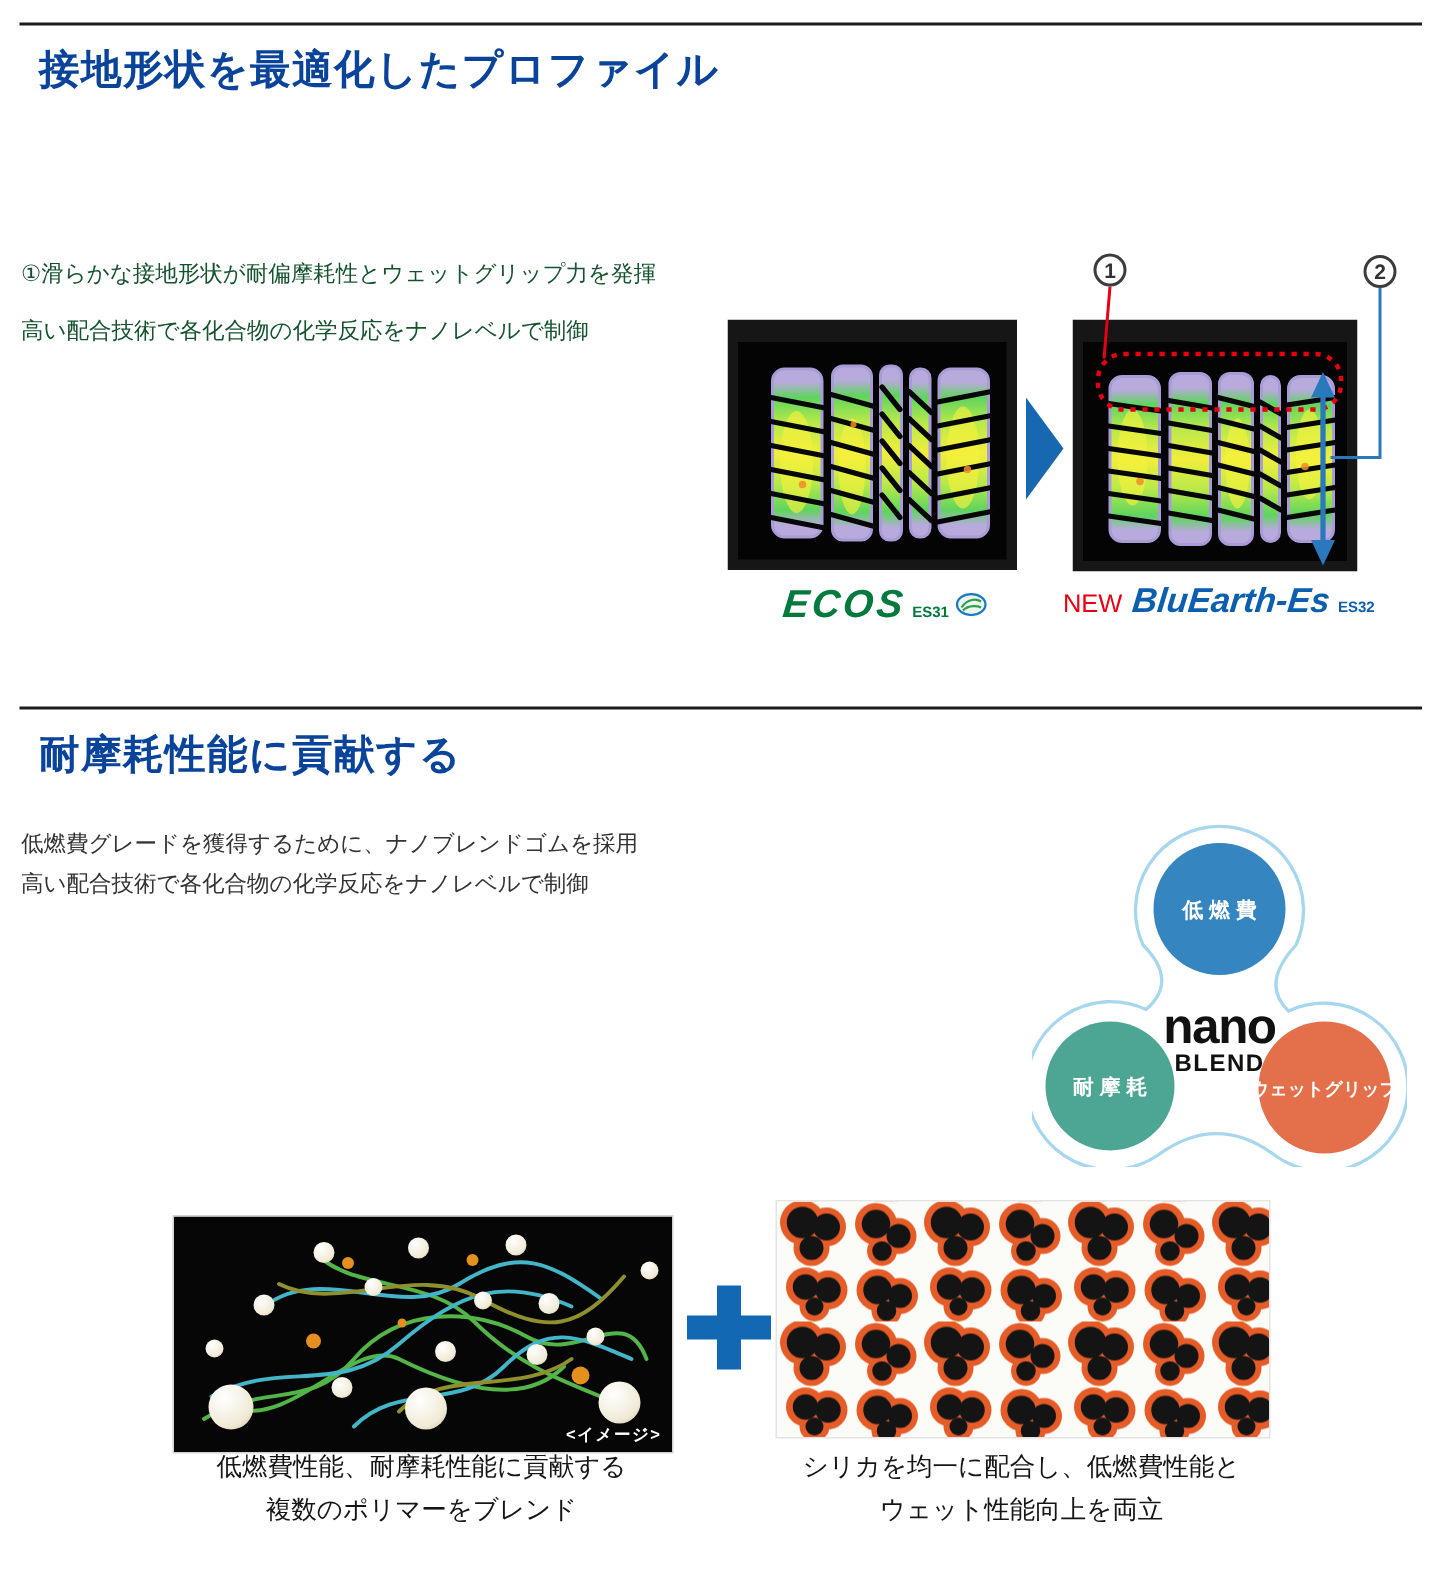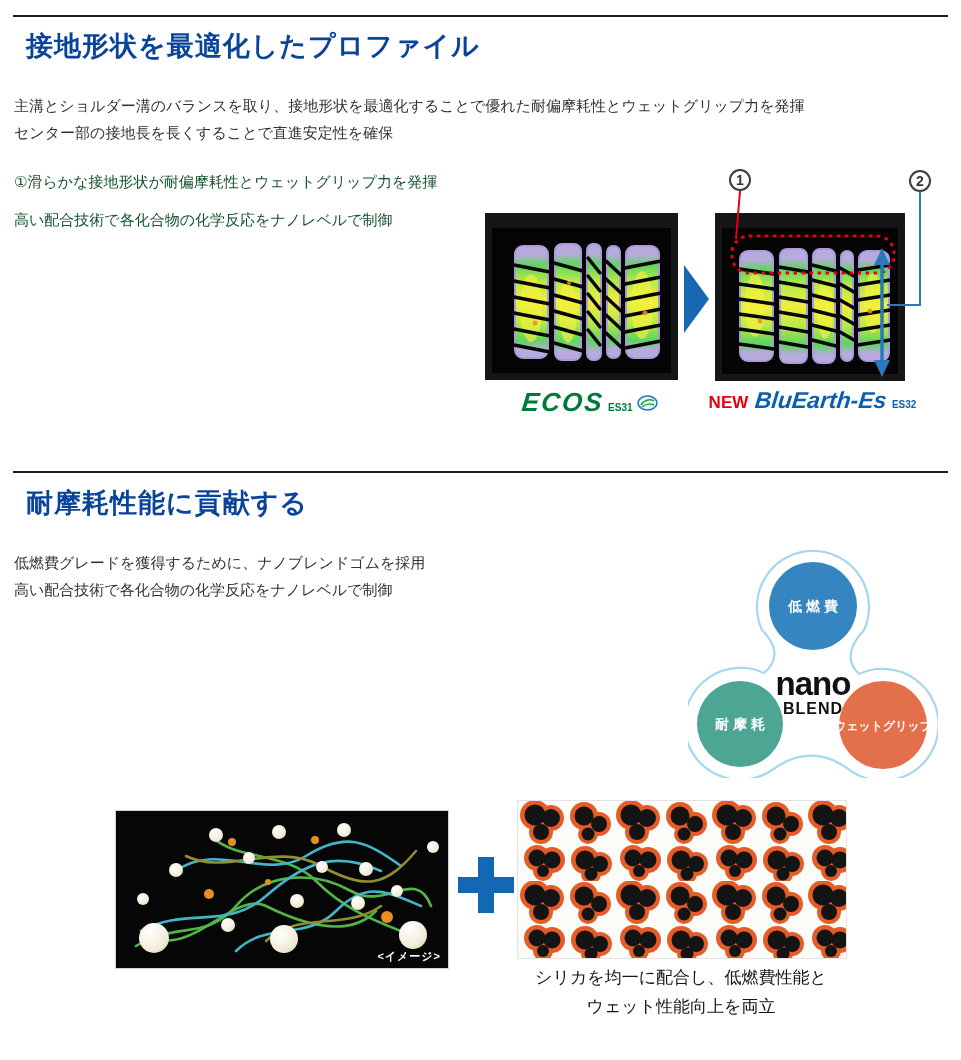--- a/index.html
+++ b/index.html
@@ -14,45 +14,41 @@
   #fig1{position:absolute;left:480px;top:165px;width:465px;height:255px;}
   .num-badge{position:absolute;width:22px;height:22px;border:2px solid #3c3c3c;border-radius:50%;
              box-sizing:border-box;color:#333;font-size:14px;font-weight:700;text-align:center;line-height:18px;background:#fff;z-index:6;}
   #fig1-overlay{position:absolute;left:0;top:0;z-index:5;pointer-events:none;}
   .tread-img{position:absolute;display:block;}
   #arrow-right{position:absolute;left:204px;top:100px;width:0;height:0;
                border-top:34px solid transparent;border-bottom:34px solid transparent;border-left:25px solid #1767b1;}
   .logo-row{position:absolute;top:222px;display:flex;align-items:baseline;justify-content:center;white-space:nowrap;}
   .ecos-brand{font-size:26px;font-weight:700;font-style:italic;color:#00793d;letter-spacing:2px;transform:skewX(-6deg);}
   .ecos-model{font-size:10px;font-weight:700;color:#00793d;margin-left:4px;}
-  .new-tag{font-size:17px;font-weight:700;color:#e60012;margin-right:7px;}
+  .new-tag{font-size:17px;font-weight:400;color:#e60012;margin-right:7px;}
   .be-brand{font-size:23px;font-weight:700;font-style:italic;color:#0b5fae;letter-spacing:0px;transform:skewX(-6deg);}
   .be-model{font-size:10px;font-weight:700;color:#0b5fae;margin-left:5px;}
 
   
   .img-frame{position:absolute;border:1px solid #d2d2d2;box-sizing:content-box;}
   #img-note{position:absolute;right:7px;bottom:4px;color:#ffffff;font-size:11px;font-weight:700;letter-spacing:1px;}
   #plus-icon{position:absolute;left:458px;top:857px;width:56px;height:56px;}
   #plus-icon .bar-h{position:absolute;left:0;top:20px;width:56px;height:16px;background:#1268b3;}
   #plus-icon .bar-v{position:absolute;left:20px;top:0;width:16px;height:56px;background:#1268b3;}
   .caption{position:absolute;top:963px;font-size:17px;line-height:29px;color:#151515;text-align:center;}
   svg text{font-family:"Liberation Sans","DejaVu Sans",sans-serif;}
 </style>
 </head>
 <body>
 
 <div id="page">
 
   <div class="rule" style="top:15px"></div>
   <h2 class="h-title" style="top:28px;margin:0">接地形状を最適化したプロファイル</h2>
 
-  <div class="body-text" style="top:92px">
-    <div>主溝とショルダー溝のバランスを取り、接地形状を最適化することで優れた耐偏摩耗性とウェットグリップ力を発揮</div>
-    <div>センター部の接地長を長くすることで直進安定性を確保</div>
-  </div>
 
   <div class="point-line" style="top:173px">①滑らかな接地形状が耐偏摩耗性とウェットグリップ力を発揮</div>
   <div class="point-line" style="top:211px">高い配合技術で各化合物の化学反応をナノレベルで制御</div>
 
   <div id="fig1">
 
     <div class="num-badge" style="left:249px;top:4px">1</div>
     <div class="num-badge" style="left:429px;top:5px">2</div>
 
     <svg class="tread-img" style="left:5px;top:48px" width="193" height="167" viewBox="0 0 193 167">
@@ -259,18 +255,22 @@
               <circle cx="82" cy="63" r="8"></circle>
               <circle cx="73" cy="73" r="6.5"></circle>
           </g>
         </pattern>
       </defs>
       <rect width="328" height="157" fill="#fbfbf8"></rect>
       <rect width="328" height="157" fill="url(#blobs)"></rect>
     </svg>
   </div>
 
+  <div class="caption" style="left:115px;width:332px">
+    <div>低燃費性能、耐摩耗性能に貢献する</div>
+    <div>複数のポリマーをブレンド</div>
+  </div>
   <div class="caption" style="left:517px;width:328px">
     <div>シリカを均一に配合し、低燃費性能と</div>
     <div>ウェット性能向上を両立</div>
   </div>
 
 </div>
 
 </body></html>

